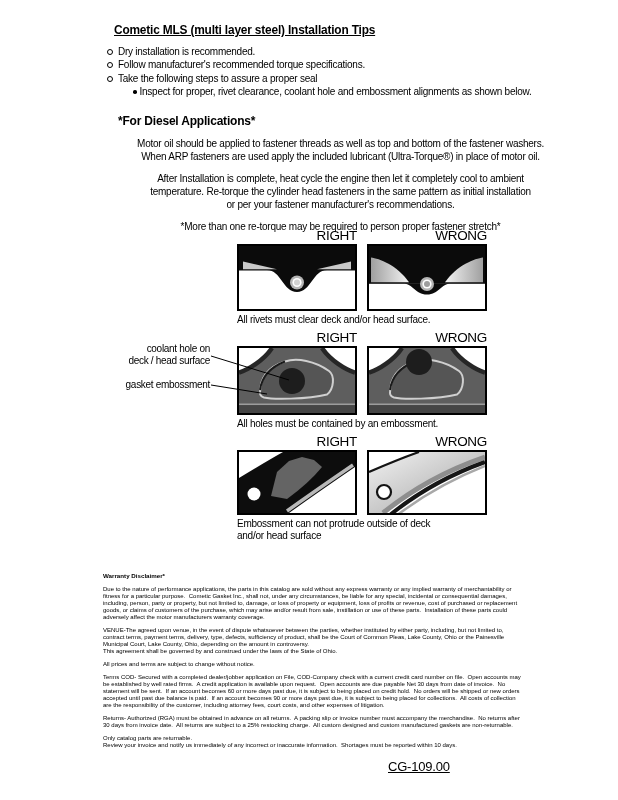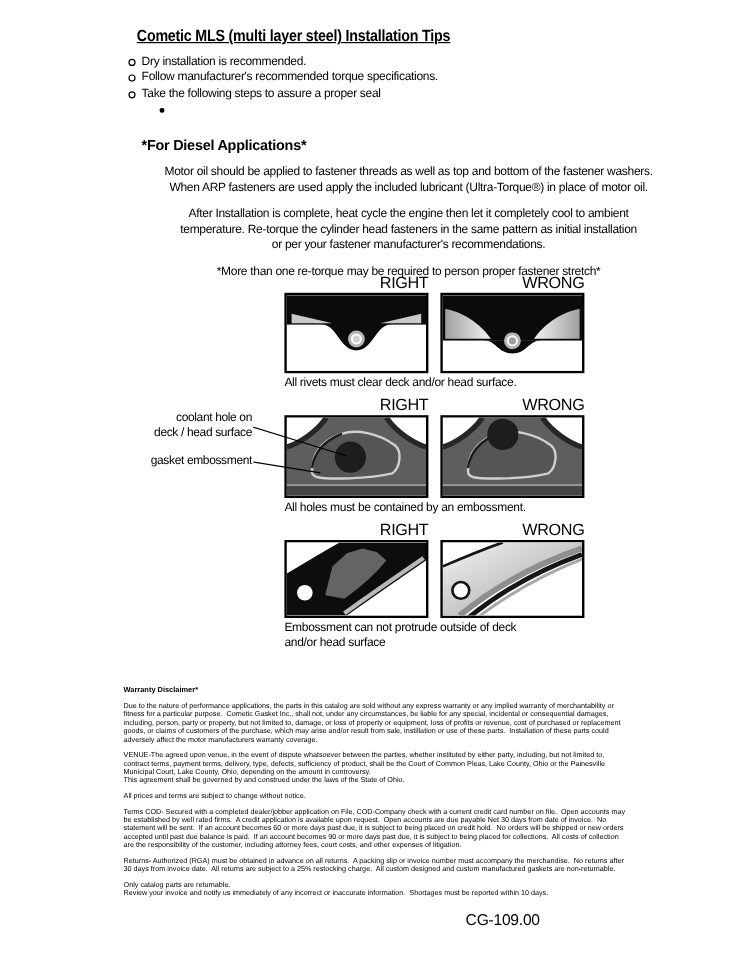--- a/index.html
+++ b/index.html
@@ -43,21 +43,21 @@
   .ann1 { top:13px; }
   .ann2 { top:49px;text-align:right; }
   .leader-svg { position:absolute; left:-130px; top:0; width:320px; height:92px;
     pointer-events:none; z-index:3; }
 
   .legal { position:absolute; left:103px; top:572px; width:418px;
     font-size:6px; line-height:7px; letter-spacing:0; }
   .legal-h { font-size:6.2px; font-weight:bold; margin:0 0 7px 0; }
   .legal p { margin:0 0 6px 0; white-space:pre-wrap; }
 
-  .page-code { position:absolute; left:388px; top:759px; font-size:13px; letter-spacing:-0.2px; }
+  .page-code { position:absolute; left:388px; top:759px; font-size:13px; letter-spacing:-0.2px;text-decoration:underline; }
 </style>
 </head>
 <body>
 
 <div class="title">Cometic MLS (multi layer steel) Installation Tips</div>
 
 <div class="bullets">
   <div class="b-row">
     <span class="marker-circle"></span>
     <span>Dry installation is recommended.</span>
@@ -65,20 +65,21 @@
   <div class="b-row">
     <span class="marker-circle"></span>
     <span>Follow manufacturer's recommended torque specifications.</span>
   </div>
   <div class="b-row">
     <span class="marker-circle"></span>
     <span>Take the following steps to assure a proper seal</span>
   </div>
   <div class="b-row sub">
     <span class="marker-dot"></span>
+    <span>Inspect for proper, rivet clearance, coolant hole and embossment alignments as shown below.</span>
   </div>
 </div>
 
 <div class="diesel">
   <div class="diesel-h">*For Diesel Applications*</div>
   <p class="para">Motor oil should be applied to fastener threads as well as top and bottom of the fastener washers.
 When ARP fasteners are used apply the included lubricant (Ultra-Torque®) in place of motor oil.</p>
   <p class="para">After Installation is complete, heat cycle the engine then let it completely cool to ambient
 temperature. Re-torque the cylinder head fasteners in the same pattern as initial installation
 or per your fastener manufacturer's recommendations.</p>

